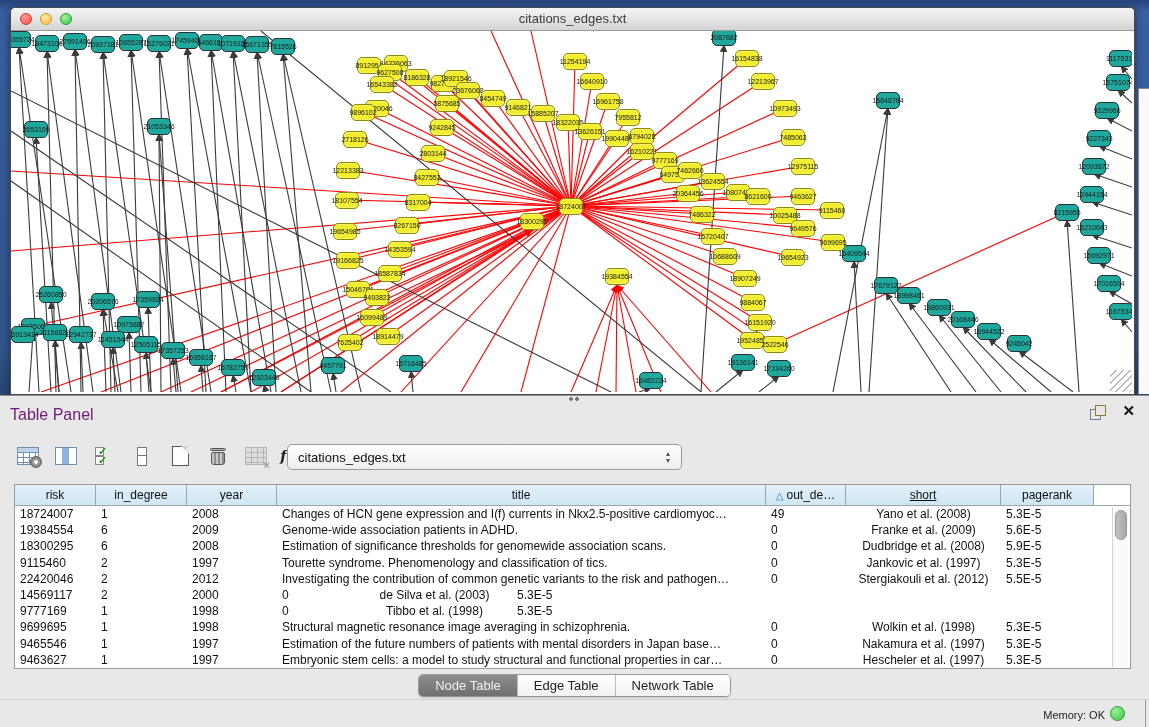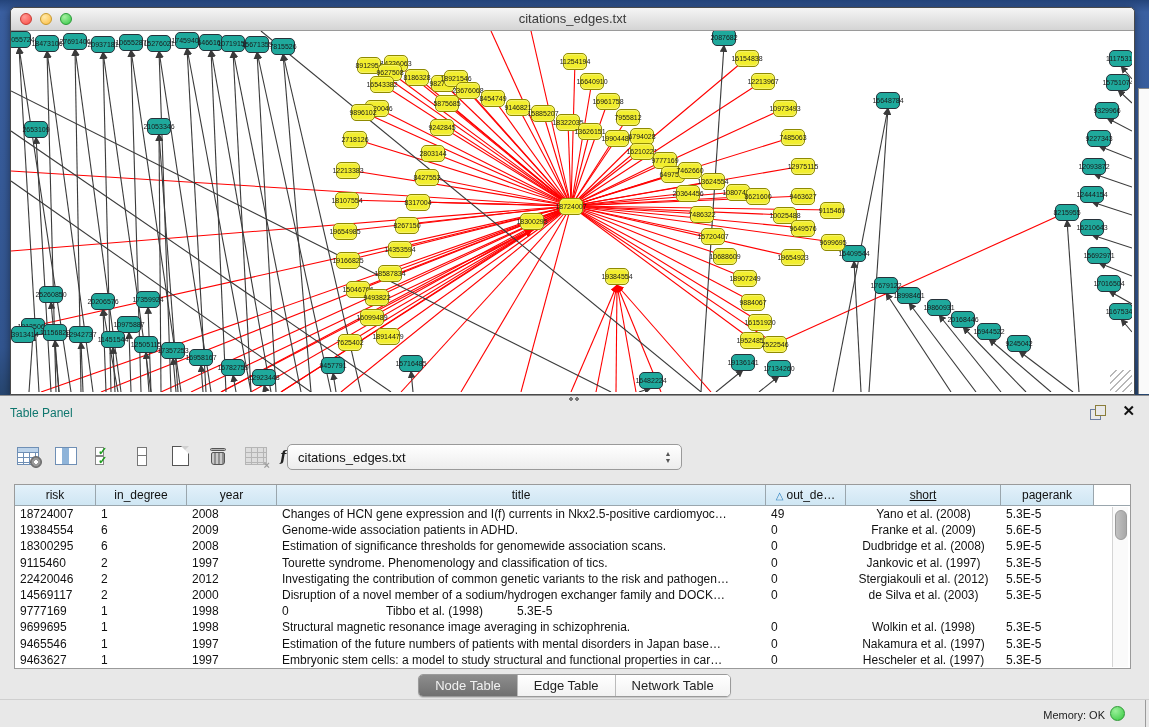--- a/index.html
+++ b/index.html
@@ -18,21 +18,21 @@
   .canvas svg{position:absolute;left:0;top:0;}
   .gnode{position:absolute;width:24px;height:17px;border-radius:5px;box-sizing:border-box;display:flex;align-items:center;justify-content:center;font-size:7px;color:#1a1a1a;white-space:nowrap;cursor:pointer;}
   .gnode.y{background:#f2ee2e;border:1px solid #8f8a00;box-shadow:inset 0 0 2px #fff;}
   .gnode.t{background:#1fa99c;border:1px solid #27323a;}
   .grip{position:absolute;right:2px;bottom:2px;width:22px;height:22px;background:repeating-linear-gradient(135deg,transparent 0 4px,#b8b8b8 4px 5px);}
   .bg-sliver{position:absolute;left:1138px;top:88px;width:11px;height:305px;background:#fafafa;border-left:1px solid #8a8a8a;border-top:1px solid #8a8a8a;}
   
   .table-panel{position:absolute;left:0;top:395px;width:1149px;height:332px;background:#e8e8e8;border-top:1px solid #8f8f8f;}
   .split-handle{position:absolute;left:568px;top:1px;width:12px;height:5px;background:radial-gradient(circle 2px at 3px 2px,#777 0 1.6px,transparent 2px),radial-gradient(circle 2px at 9px 2px,#777 0 1.6px,transparent 2px);}
   .panel-head{position:absolute;left:0;top:2px;width:100%;height:28px;}
-  .panel-title{position:absolute;left:10px;top:8px;font-size:12px;color:#0f766e;}
+  .panel-title{position:absolute;left:10px;top:8px;font-size:16px;color:#701a75;}
   .float-icon{position:absolute;right:44px;top:7px;width:15px;height:14px;cursor:pointer;}
   .float-icon .b1{position:absolute;left:0;top:4px;width:9px;height:9px;border:1px solid #6b7da0;background:#e8e8e8;}
   .float-icon .b2{position:absolute;left:5px;top:0;width:9px;height:9px;border:1px solid #8a7d3a;background:#e8e8e8;}
   .close-icon{position:absolute;right:14px;top:5px;font-size:15px;font-weight:bold;color:#111;cursor:pointer;line-height:16px;}
   .toolbar{position:absolute;left:14px;top:44px;height:32px;display:flex;align-items:center;gap:10px;}
   .tbtn{width:28px;height:28px;display:flex;align-items:center;justify-content:center;cursor:pointer;}
   
   .ic-grid{width:20px;height:16px;border:1px solid #6f8fb5;background:
      linear-gradient(#bcd3ea,#bcd3ea) 0 0/20px 4px no-repeat,
      repeating-linear-gradient(90deg,transparent 0 5px,#6f8fb5 5px 6px),
@@ -520,21 +520,20 @@
           <div class="td" style="width: 90px;">2012</div>
           <div class="td" style="width: 489px;">Investigating the contribution of common genetic variants to the risk and pathogen…</div>
           <div class="td" style="width: 80px;">0</div>
           <div class="td center" style="width: 155px;">Stergiakouli et al. (2012)</div>
           <div class="td" style="width: 93px;">5.5E-5</div>
         </div>
         <div class="trow">
           <div class="td" style="width: 81px;">14569117</div>
           <div class="td" style="width: 91px;">2</div>
           <div class="td" style="width: 90px;">2000</div>
-          <div class="td" style="width: 489px;">Disruption of a novel member of a sodium/hydrogen exchanger family and DOCK…</div>
           <div class="td" style="width: 80px;">0</div>
           <div class="td center" style="width: 155px;">de Silva et al. (2003)</div>
           <div class="td" style="width: 93px;">5.3E-5</div>
         </div>
         <div class="trow">
           <div class="td" style="width: 81px;">9777169</div>
           <div class="td" style="width: 91px;">1</div>
           <div class="td" style="width: 90px;">1998</div>
           <div class="td" style="width: 80px;">0</div>
           <div class="td center" style="width: 155px;">Tibbo et al. (1998)</div>

